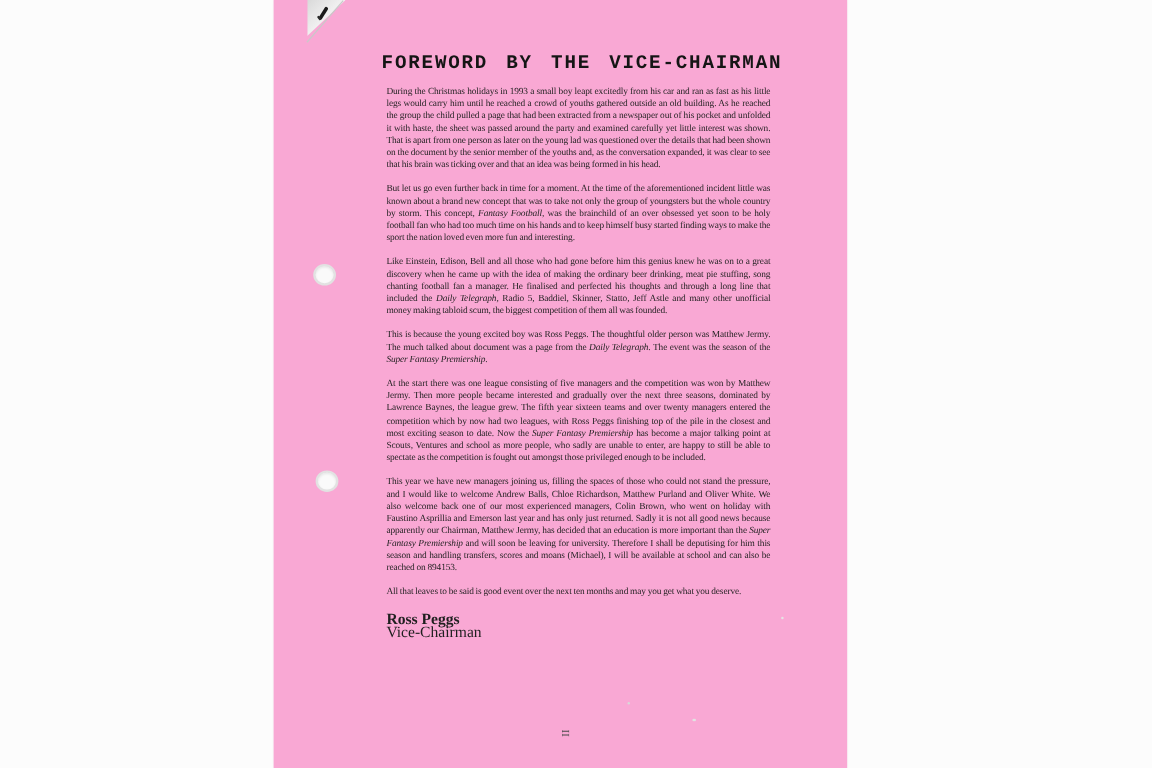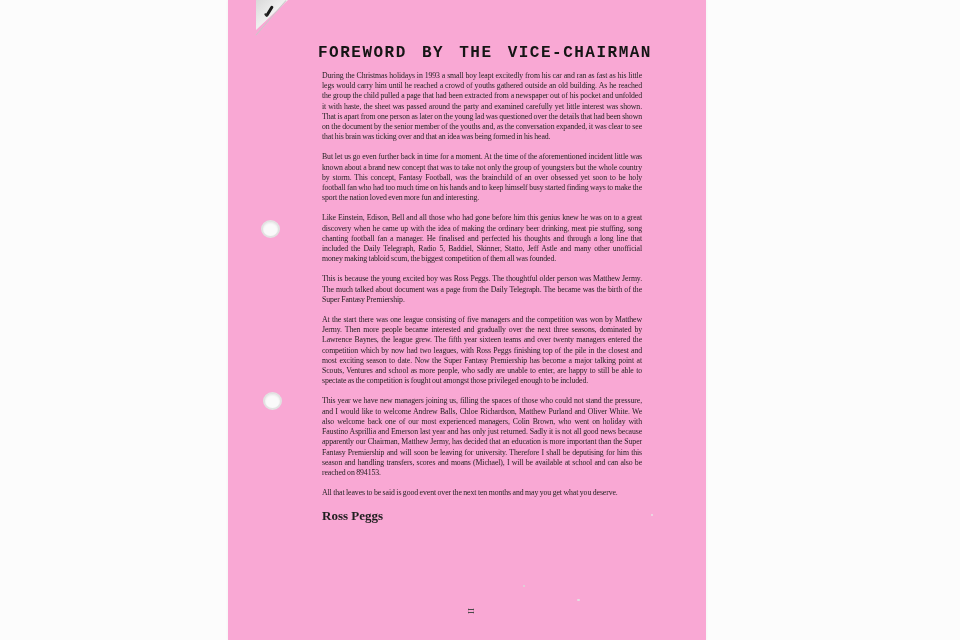--- a/index.html
+++ b/index.html
@@ -60,21 +60,21 @@
     margin:0 0 9px -4px;
   }
   p.para {
     margin:0 0 10px 0;
     font-size:7.8px;
     line-height:10.2px;
     letter-spacing:-0.1px;
     word-spacing:-0.3px;
     text-align:justify;
   }
-  p.para .it { }
+  p.para .it { font-style:italic; }
   .signature { margin-top:13px; font-size:13px; line-height:10.4px; }
   .sig-name { font-weight:bold; }
   .page-number {
     position:absolute; left:240px; top:606px;
     font-size:9px; color:#4a4a4a;
     transform:rotate(90deg);
     font-family:"Liberation Serif", serif;
   }
   
   .speck { position:absolute; border-radius:50%; background:#d8d8d8; }
@@ -96,27 +96,28 @@
 
   <div class="hole hole-1"></div>
   <div class="hole hole-2"></div>
 
   <div class="content">
     <h1 class="doc-title">FOREWORD BY THE VICE-CHAIRMAN</h1>
 
     <p class="para"><span>During the Christmas holidays in 1993 a small boy leapt excitedly from his car and ran as fast as his little legs would carry him until he reached a crowd of youths gathered outside an old building. As he reached the group the child pulled a page that had been extracted from a newspaper out of his pocket and unfolded it with haste, the sheet was passed around the party and examined carefully yet little interest was shown. That is apart from one person as later on the young lad was questioned over the details that had been shown on the document by the senior member of the youths and, as the conversation expanded, it was clear to see that his brain was ticking over and that an idea was being formed in his head.</span></p>
     <p class="para"><span>But let us go even further back in time for a moment. At the time of the aforementioned incident little was known about a brand new concept that was to take not only the group of youngsters but the whole country by storm. This concept, </span><span class="it">Fantasy Football</span><span>, was the brainchild of an over obsessed yet soon to be holy football fan who had too much time on his hands and to keep himself busy started finding ways to make the sport the nation loved even more fun and interesting.</span></p>
     <p class="para"><span>Like Einstein, Edison, Bell and all those who had gone before him this genius knew he was on to a great discovery when he came up with the idea of making the ordinary beer drinking, meat pie stuffing, song chanting football fan a manager. He finalised and perfected his thoughts and through a long line that included the </span><span class="it">Daily Telegraph</span><span>, Radio 5, Baddiel, Skinner, Statto, Jeff Astle and many other unofficial money making tabloid scum, the biggest competition of them all was founded.</span></p>
-    <p class="para"><span>This is because the young excited boy was Ross Peggs. The thoughtful older person was Matthew Jermy. The much talked about document was a page from the </span><span class="it">Daily Telegraph</span><span>. The became was the birth of the </span><span class="it">Super Fantasy Premiership</span><span>.</span></p>
+    <p class="para"><span>This is because the young excited boy was Ross Peggs. The thoughtful older person was Matthew Jermy. The much talked about document was a page from the </span><span class="it">Daily Telegraph</span><span>. The event was the season of the </span><span class="it">Super Fantasy Premiership</span><span>.</span></p>
     <p class="para"><span>At the start there was one league consisting of five managers and the competition was won by Matthew Jermy. Then more people became interested and gradually over the next three seasons, dominated by Lawrence Baynes, the league grew. The fifth year sixteen teams and over twenty managers entered the competition which by now had two leagues, with Ross Peggs finishing top of the pile in the closest and most exciting season to date. Now the </span><span class="it">Super Fantasy Premiership</span><span> has become a major talking point at Scouts, Ventures and school as more people, who sadly are unable to enter, are happy to still be able to spectate as the competition is fought out amongst those privileged enough to be included.</span></p>
     <p class="para"><span>This year we have new managers joining us, filling the spaces of those who could not stand the pressure, and I would like to welcome Andrew Balls, Chloe Richardson, Matthew Purland and Oliver White. We also welcome back one of our most experienced managers, Colin Brown, who went on holiday with Faustino Asprillia and Emerson last year and has only just returned. Sadly it is not all good news because apparently our Chairman, Matthew Jermy, has decided that an education is more important than the </span><span class="it">Super Fantasy Premiership</span><span> and will soon be leaving for university. Therefore I shall be deputising for him this season and handling transfers, scores and moans (Michael), I will be available at school and can also be reached on 894153.</span></p>
     <p class="para"><span>All that leaves to be said is good event over the next ten months and may you get what you deserve.</span></p>
 
     <div class="signature">
       <div class="sig-name">Ross Peggs</div>
+      <div class="sig-role">Vice-Chairman</div>
     </div>
   </div>
 
   <div class="page-number">II</div>
 </div>
 
 <div class="speck speck-1"></div>
 <div class="speck speck-2"></div>
 <div class="speck speck-3"></div>
 

